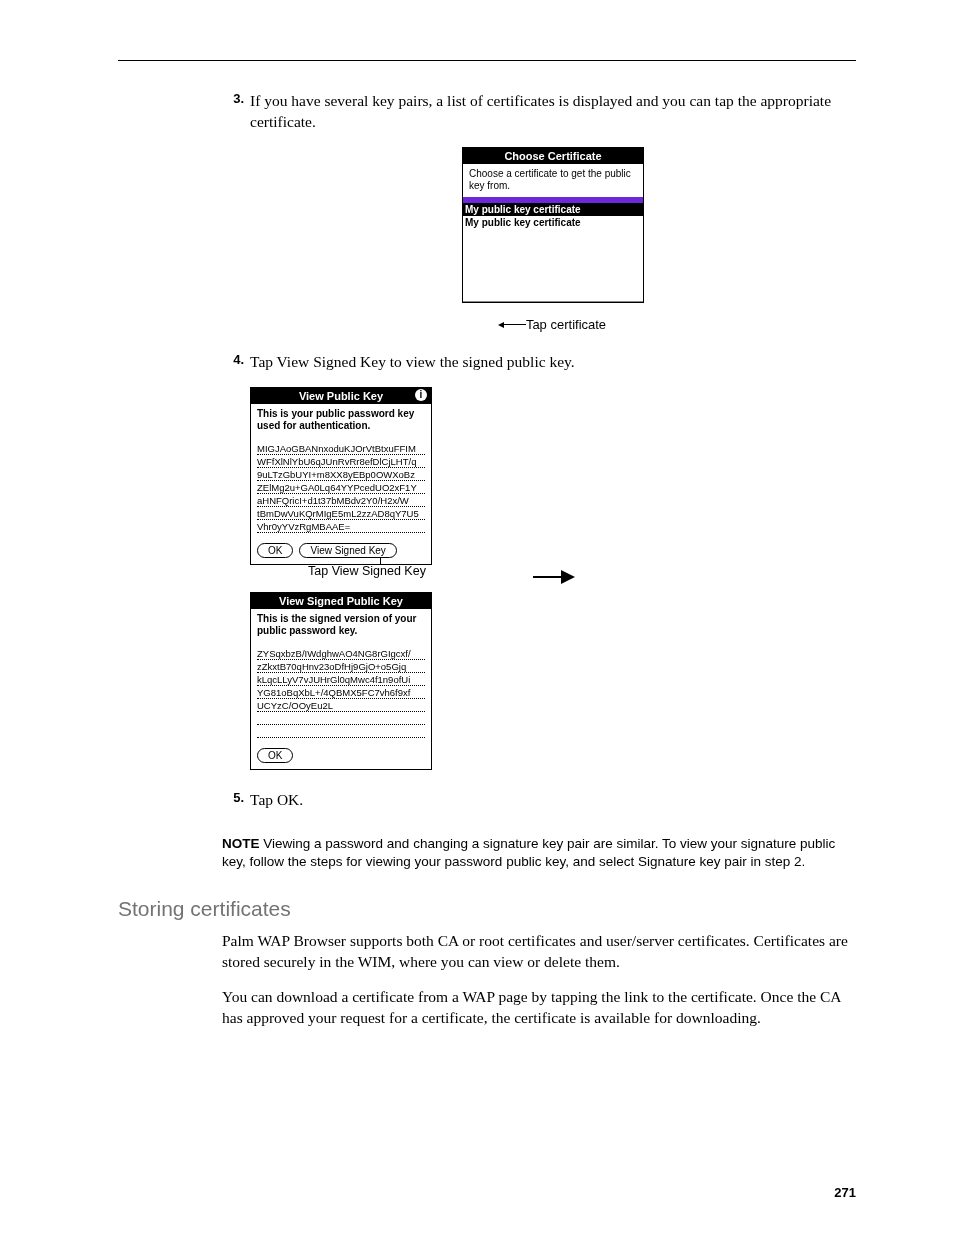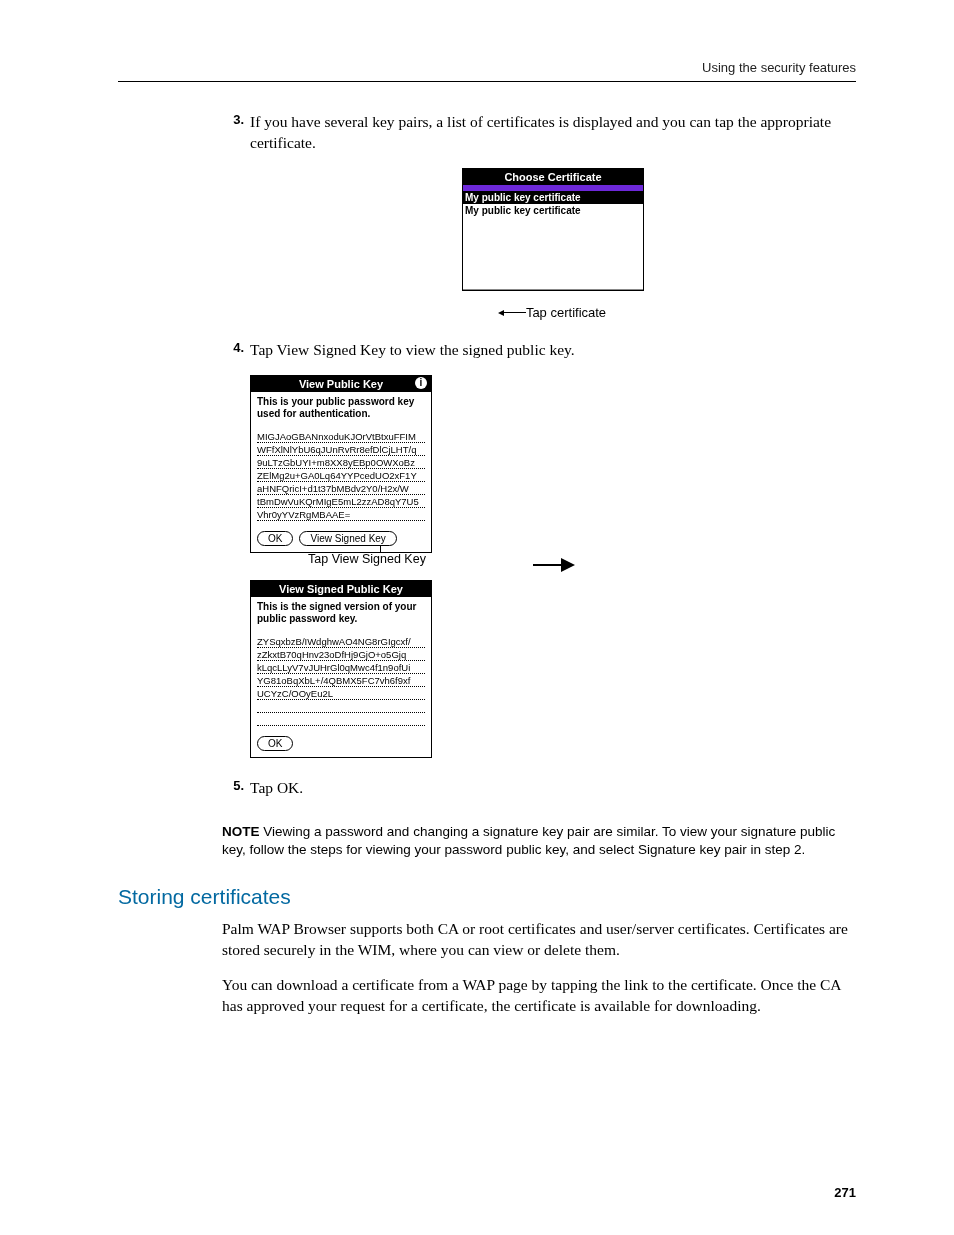--- a/index.html
+++ b/index.html
@@ -174,21 +174,21 @@
     margin-top: -9px;
   }
   .note-block {
     font-size: 13.5px;
     line-height: 1.35;
     margin: 24px 0 26px 0;
   }
   .note-label { font-weight: bold; }
   .h2 {
     font-family: Arial, Helvetica, sans-serif;
-    color: #0369a1;
+    color: #737373;
     font-size: 21px;
     font-weight: normal;
     margin: 18px 0 10px -104px;
   }
   .para {
     font-family: "Palatino Linotype", "Book Antiqua", Georgia, serif;
     font-size: 15.5px;
     line-height: 1.35;
     margin-bottom: 14px;
   }
@@ -197,33 +197,33 @@
     bottom: 35px;
     right: 98px;
     font-weight: bold;
     font-size: 13px;
   }
 </style>
 </head>
 <body>
 
 <div class="page">
-  <div class="running-head">Using the security features</div>
   <hr class="head-rule">
 
   <div class="content">
 
     <div class="step">
       <div class="step-num">3.</div>
       <div class="step-text">If you have several key pairs, a list of certificates is displayed and you can tap the appropriate certificate.</div>
     </div>
 
     <div class="figure-row">
       <div class="palm-box">
         <div class="palm-title">Choose Certificate</div>
+        <div class="palm-body">Choose a certificate to get the public key from.</div>
         <div class="cert-list">
           <div class="cert-item selected">My public key certificate</div>
           <div class="cert-item">My public key certificate</div>
         </div>
       </div>
       <div class="callout">
         <div class="callout-line"></div>
         <span>Tap certificate</span>
       </div>
     </div>

